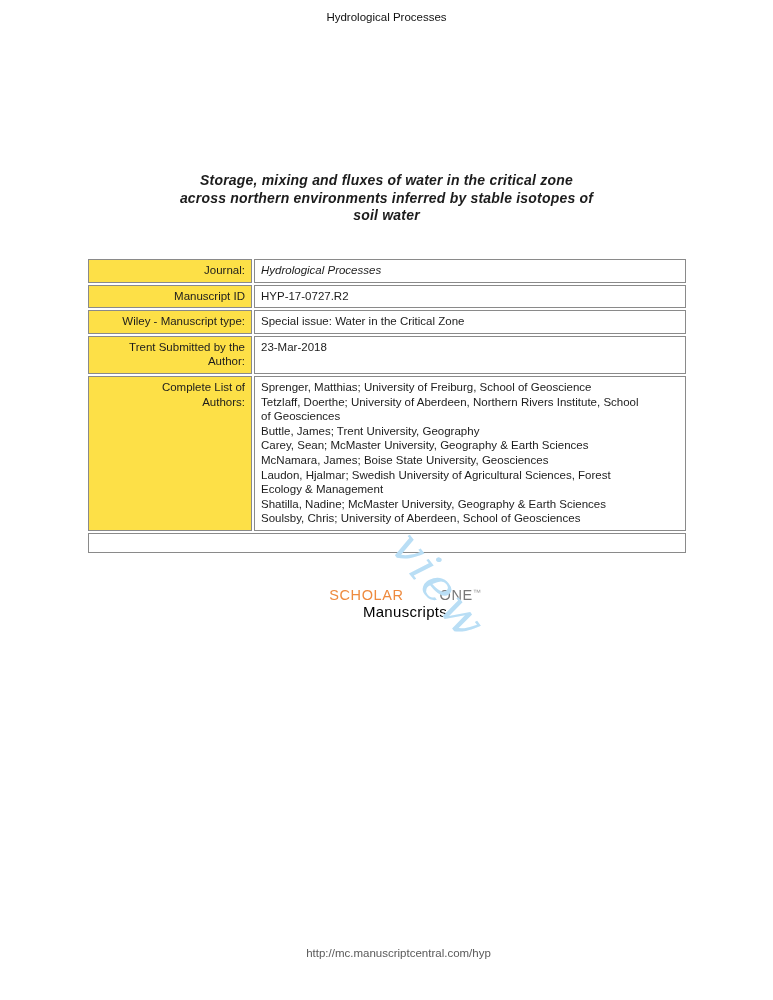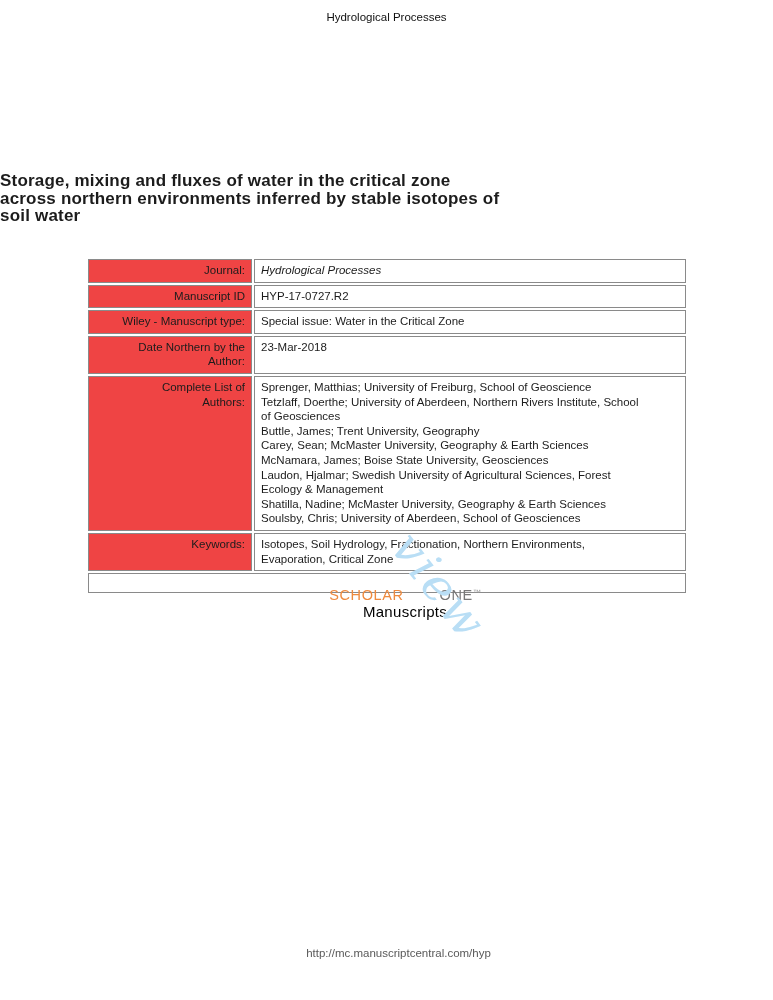--- a/index.html
+++ b/index.html
@@ -21,47 +21,49 @@
     width: 100%;
     text-align: center;
     font-size: 11.5px;
     color: #111111;
   }
   .paper-title {
     position: absolute;
     top: 172px;
     left: 0;
     width: 100%;
+    text-align: center;
     font-weight: bold;
-    font-size: 17px;
+    font-size: 14px;
     line-height: 17.5px;
     color: #1c1c1c;
     white-space: pre-line;
     letter-spacing: 0.2px;
+    font-style: italic;
   }
   table.meta-table {
     position: absolute;
     top: 257px;
     left: 86px;
     width: 602px;
     border-collapse: separate;
     border-spacing: 2px;
     font-size: 11.5px;
     line-height: 14.6px;
     color: #1c1c1c;
   }
   table.meta-table td {
     border: 1px solid #8a8a8a;
     padding: 3px 6px 4px 6px;
     vertical-align: top;
     background: #ffffff;
   }
   table.meta-table td.label-cell {
     width: 164px;
-    background: #ef4444;
+    background: #fde047;
     text-align: right;
     padding-left: 32px;
   }
   table.meta-table td.value-cell {
     text-align: left;
     white-space: pre-line;
   }
   td.value-cell.italic { font-style: italic; }
   td.empty-cell { height: 20px; background: #ffffff; }
   .logo {
@@ -129,40 +131,35 @@
       </tr>
       <tr>
         <td class="label-cell">Manuscript ID</td>
         <td class="value-cell">HYP-17-0727.R2</td>
       </tr>
       <tr>
         <td class="label-cell">Wiley - Manuscript type:</td>
         <td class="value-cell">Special issue: Water in the Critical Zone</td>
       </tr>
       <tr>
-        <td class="label-cell">Date Northern by the Author:</td>
+        <td class="label-cell">Trent Submitted by the Author:</td>
         <td class="value-cell">23-Mar-2018</td>
       </tr>
       <tr>
         <td class="label-cell">Complete List of Authors:</td>
         <td class="value-cell">Sprenger, Matthias; University of Freiburg, School of Geoscience
 Tetzlaff, Doerthe; University of Aberdeen, Northern Rivers Institute, School
 of Geosciences
 Buttle, James; Trent University, Geography
 Carey, Sean; McMaster University, Geography &amp; Earth Sciences
 McNamara, James; Boise State University, Geosciences
 Laudon, Hjalmar; Swedish University of Agricultural Sciences, Forest
 Ecology &amp; Management
 Shatilla, Nadine; McMaster University, Geography &amp; Earth Sciences
 Soulsby, Chris; University of Aberdeen, School of Geosciences</td>
-      </tr>
-      <tr>
-        <td class="label-cell">Keywords:</td>
-        <td class="value-cell">Isotopes, Soil Hydrology, Fractionation, Northern Environments,
-Evaporation, Critical Zone</td>
       </tr>
       <tr>
         <td class="empty-cell" colspan="2"></td>
       </tr>
     </tbody>
   </table>
 
   <div class="watermark">view</div>
 
   <div class="logo">

